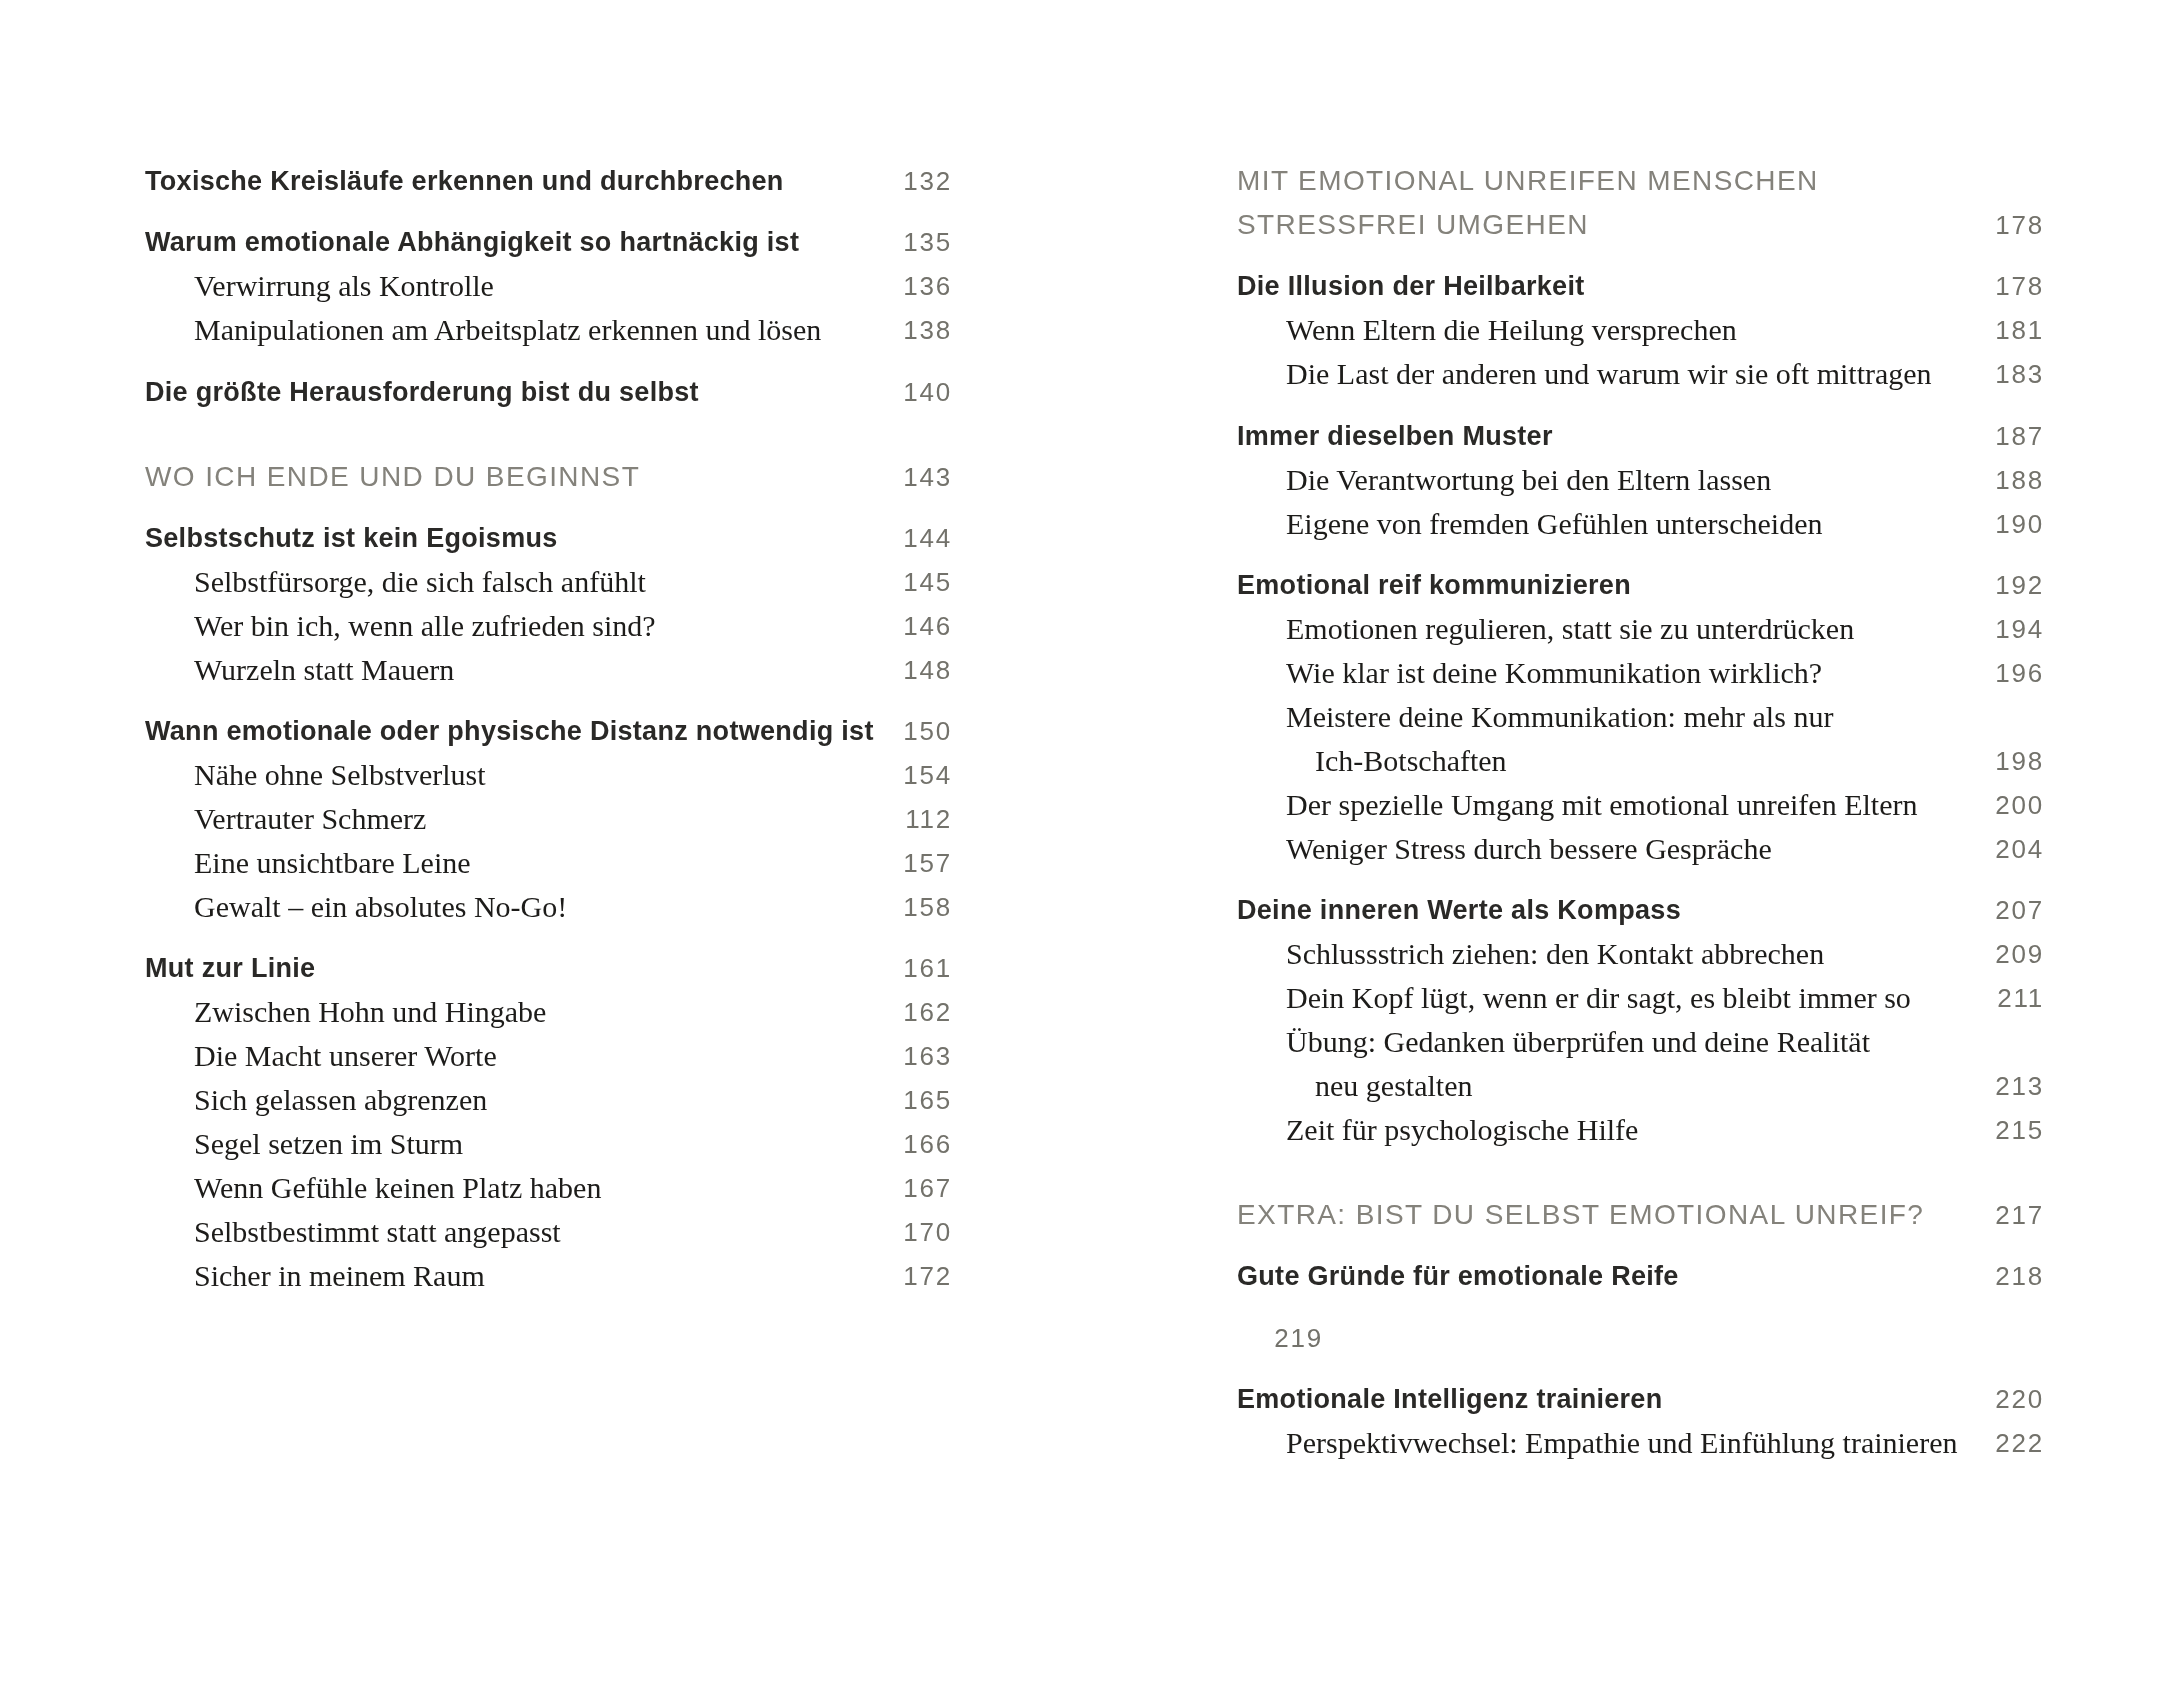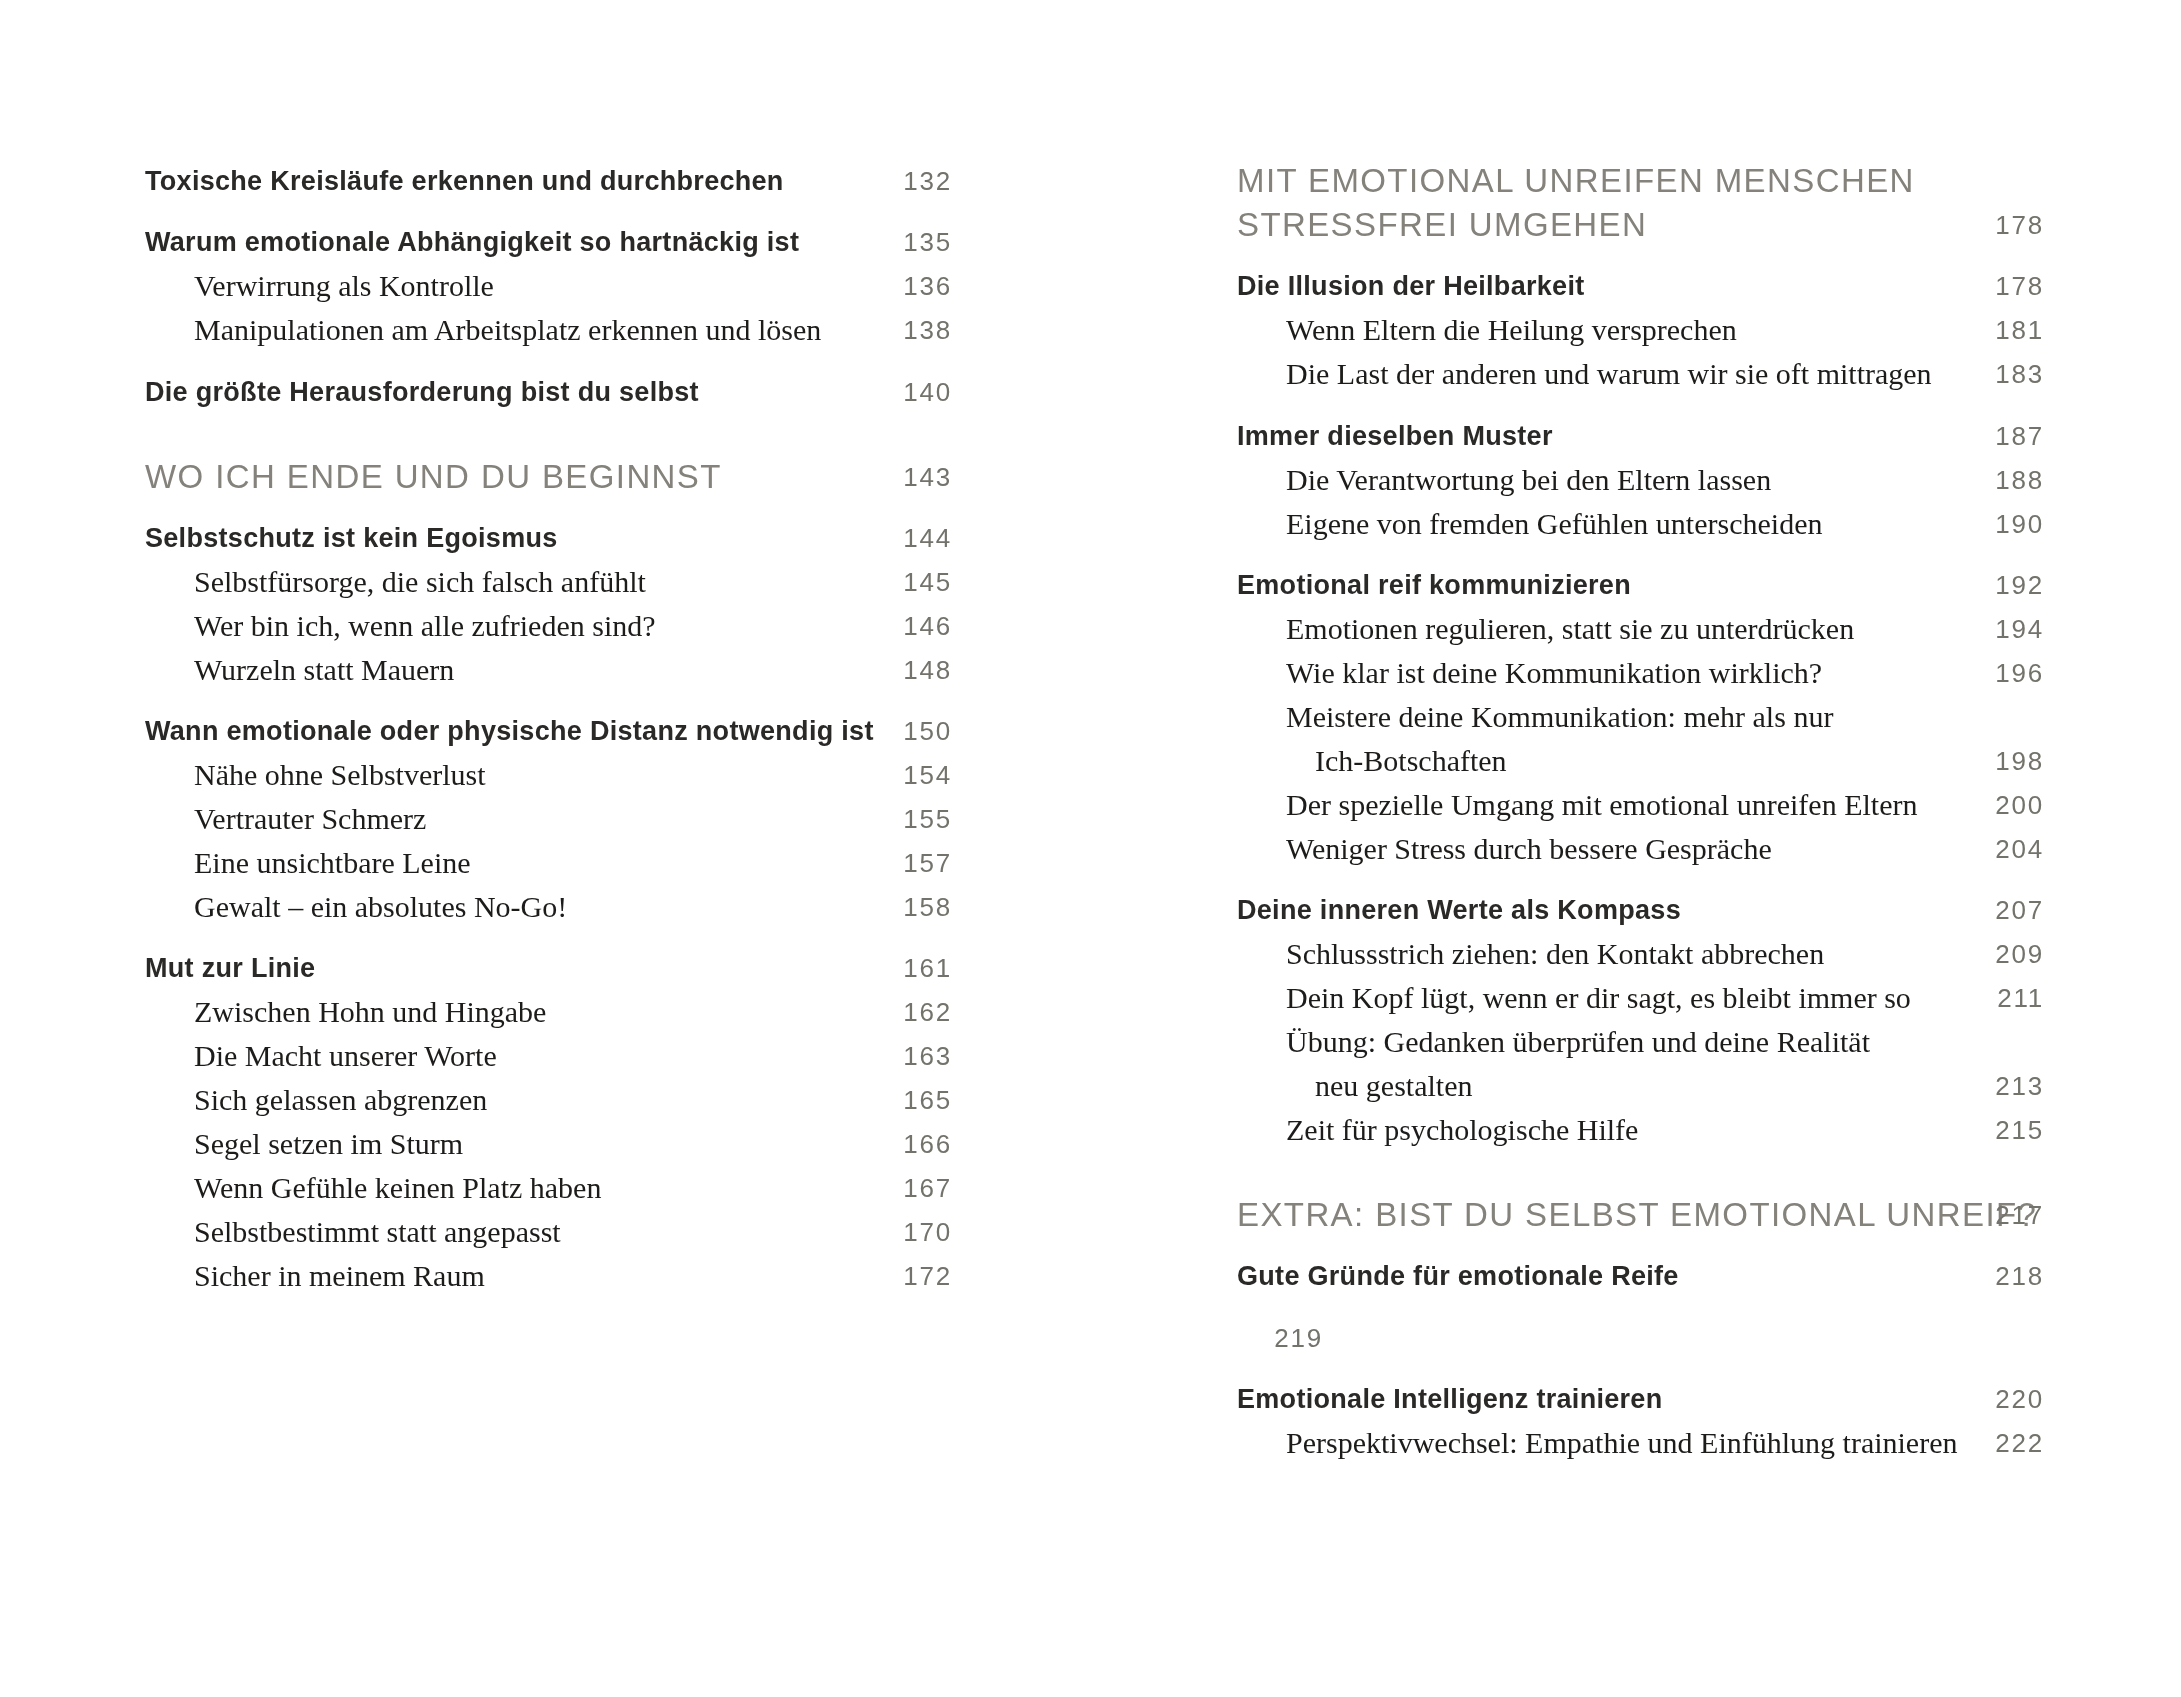--- a/index.html
+++ b/index.html
@@ -65,21 +65,21 @@
     font-family: "Liberation Serif", serif;
     font-weight: 400;
     font-size: 30px;
     color: #1d1c1a;
   }
   .sub .line.indent1 { padding-left: 49px; }
   .sub .line.indent2 { padding-left: 78px; }
   .section .line {
     font-family: "Liberation Sans", sans-serif;
     font-weight: 400;
-    font-size: 33px;
+    font-size: 28px;
     color: #84827b;
     letter-spacing: 1.4px;
   }
 </style>
 </head>
 <body>
 
 <div class="page">
   <div class="col">
       <div class="entry chapter">
@@ -151,21 +151,21 @@
       <div class="entry sub">
         <div class="lines">
           <div class="line indent1">Nähe ohne Selbstverlust</div>
         </div>
         <div class="num">154</div>
       </div>
       <div class="entry sub">
         <div class="lines">
           <div class="line indent1">Vertrauter Schmerz</div>
         </div>
-        <div class="num">155</div>
+        <div class="num">112</div>
       </div>
       <div class="entry sub">
         <div class="lines">
           <div class="line indent1">Eine unsichtbare Leine</div>
         </div>
         <div class="num">157</div>
       </div>
       <div class="entry sub">
         <div class="lines">
           <div class="line indent1">Gewalt – ein absolutes No-Go!</div>

